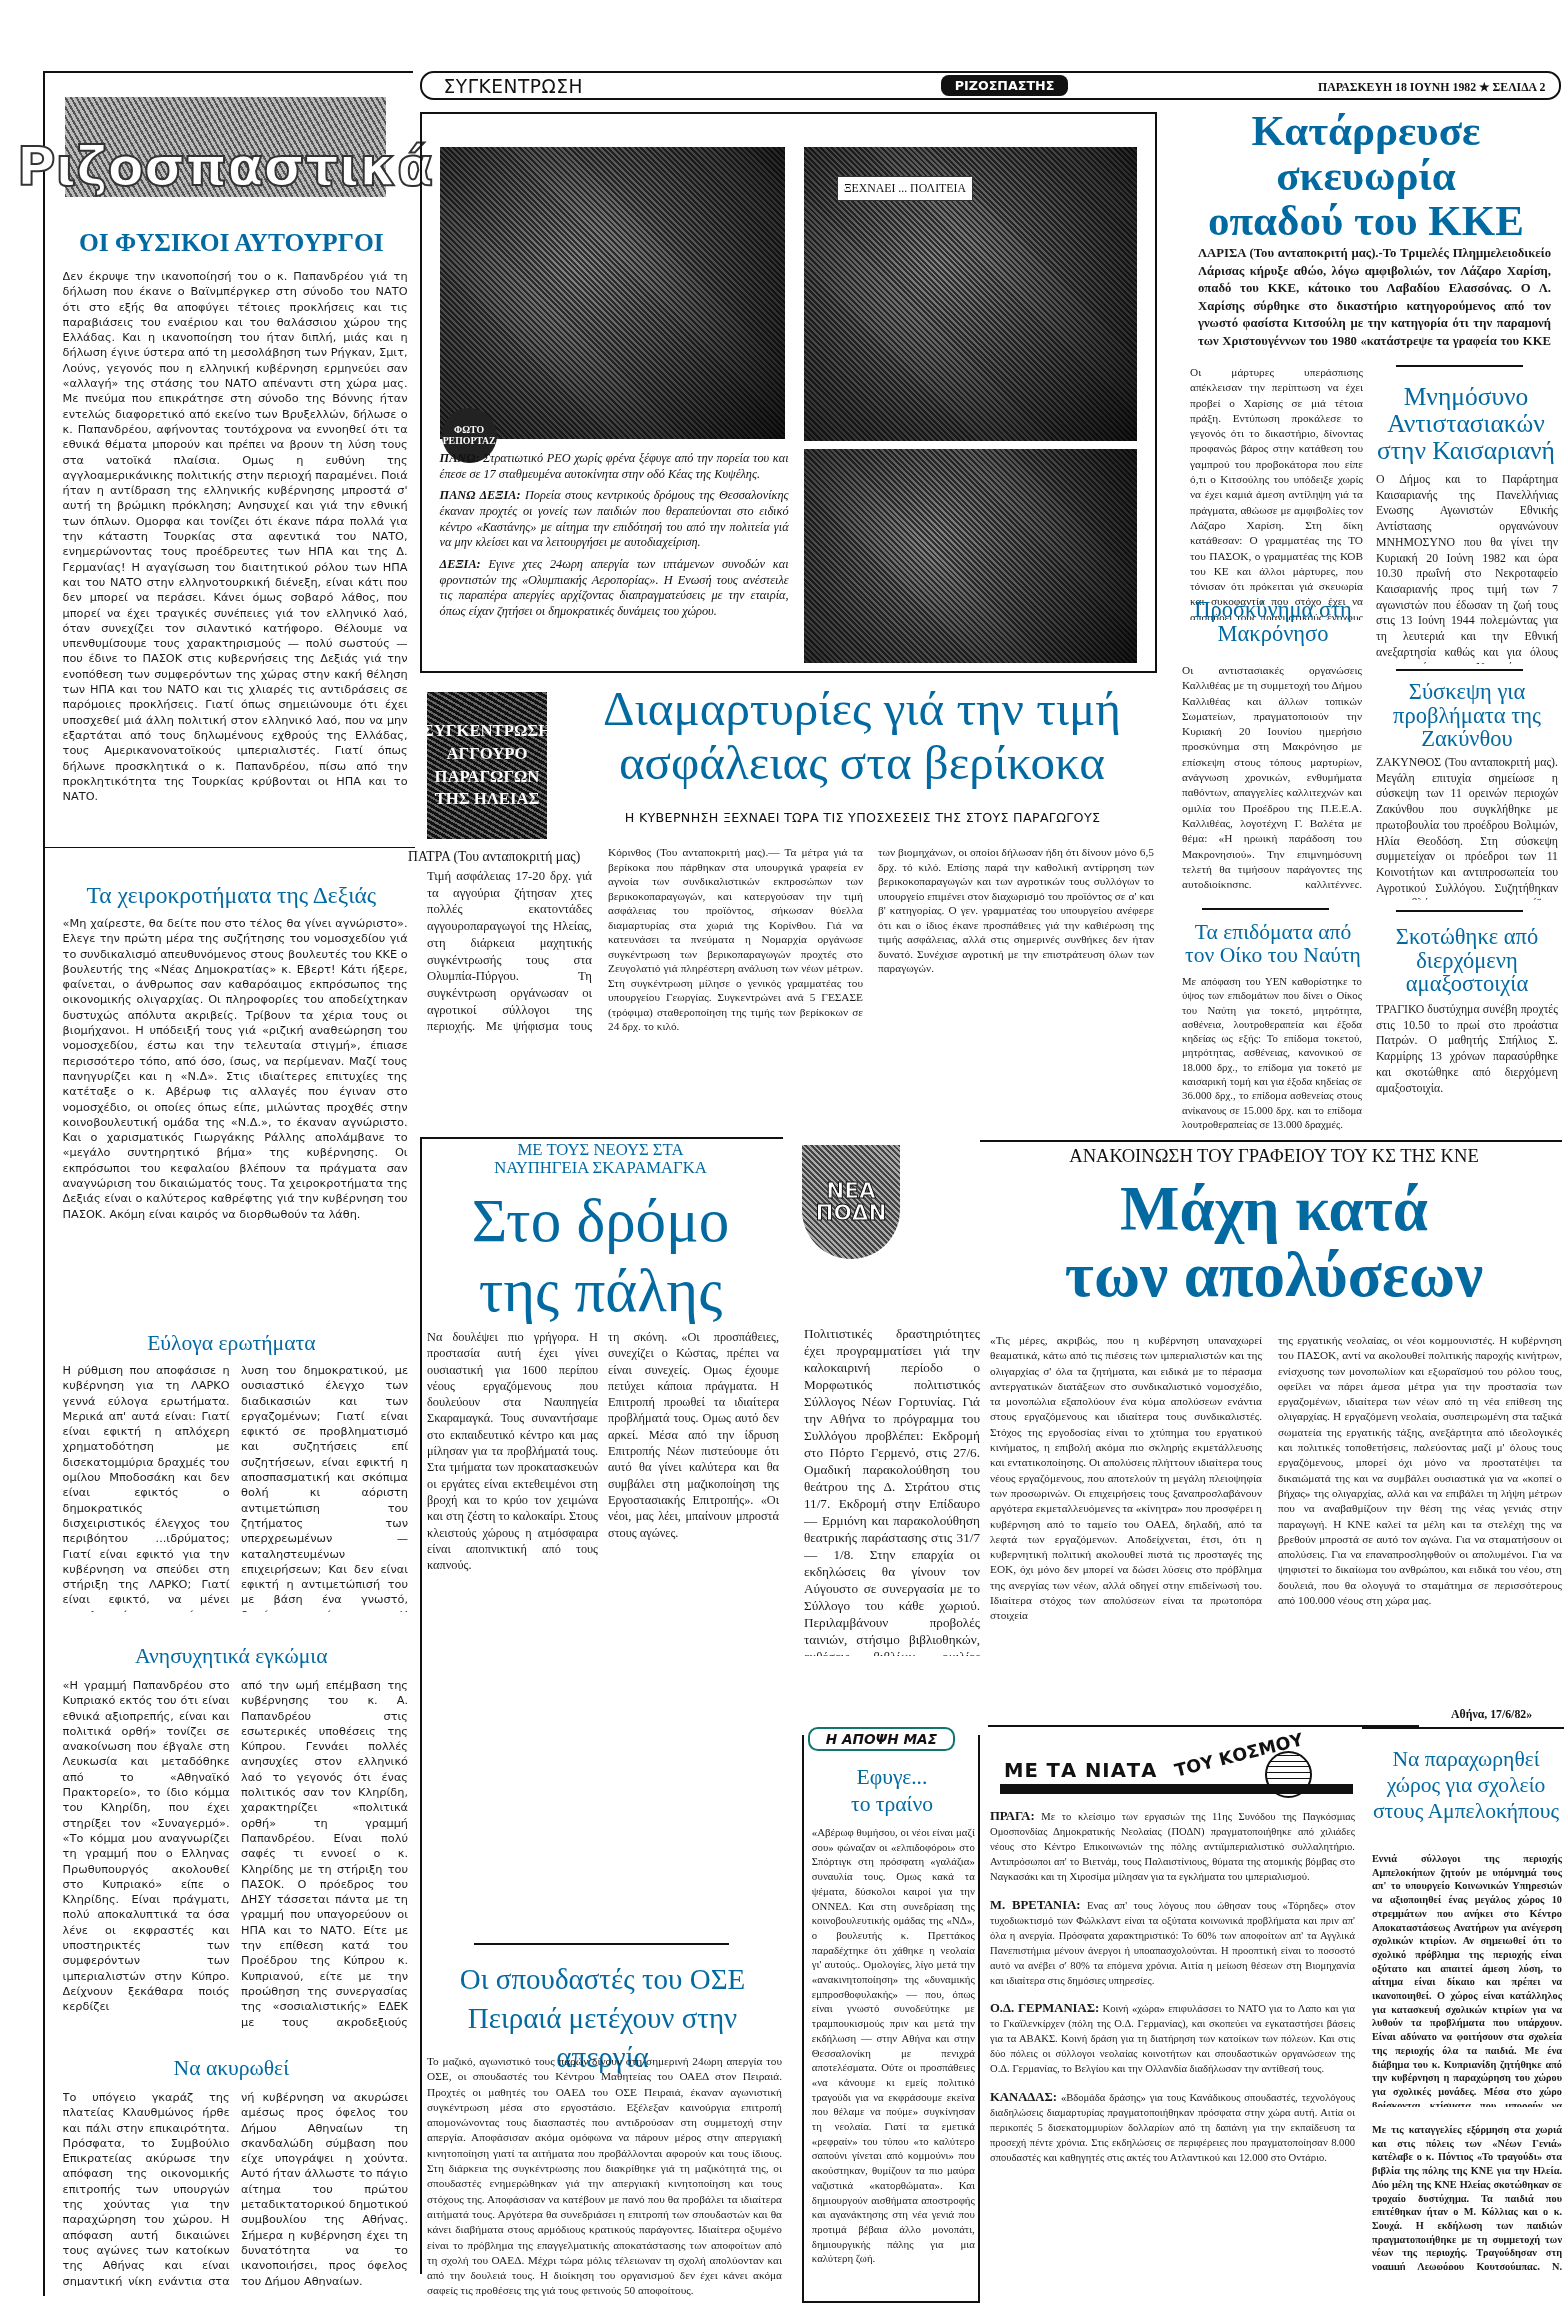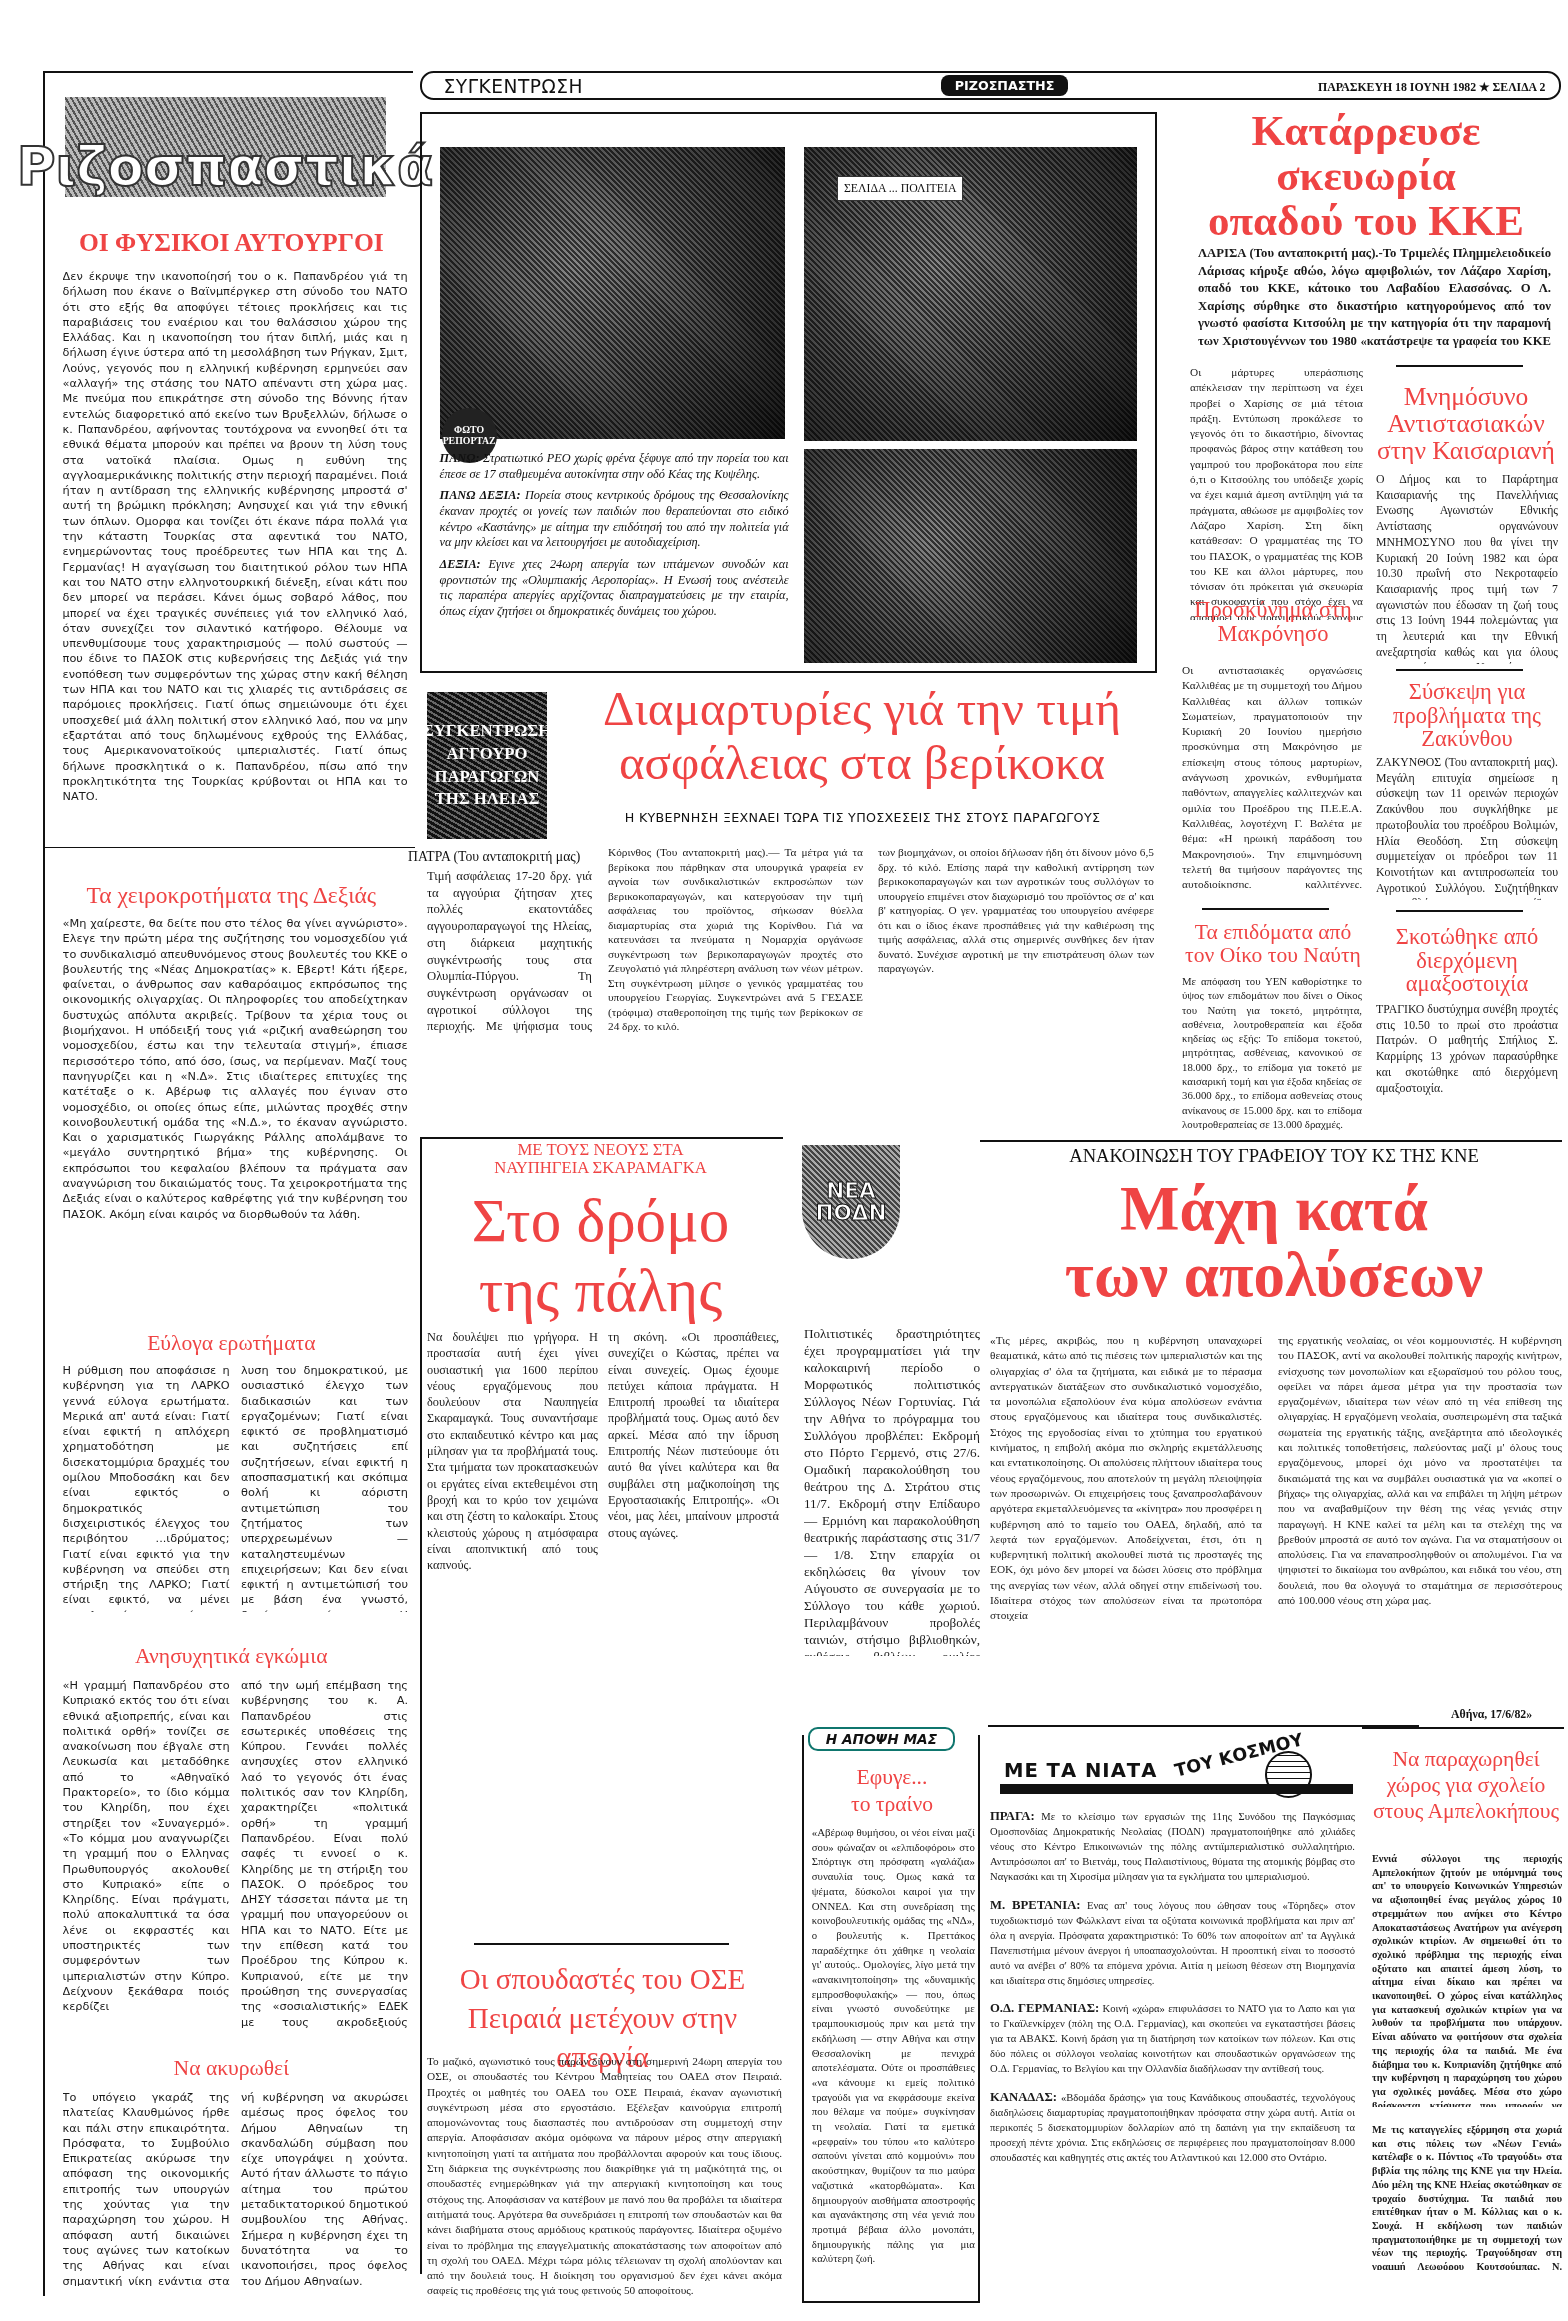--- a/index.html
+++ b/index.html
@@ -1,20 +1,20 @@
 <!DOCTYPE html>
 <html><head>
 <meta charset="utf-8">
 <style>
 *{box-sizing:border-box;margin:0;padding:0}
 body{width:1568px;height:2322px;background:#fff;color:#111;font-family:"Liberation Serif",serif;position:relative;overflow:hidden}
 .abs{position:absolute}
 .txt{font-size:12.3px;line-height:16px;text-align:justify;color:#1a1a1a;overflow:hidden}
 .sans{font-family:"DejaVu Sans","Liberation Sans",sans-serif}
-.hd{font-family:"Liberation Serif",serif;font-weight:bold;text-align:center;color:#ef4444;line-height:1.05}
+.hd{font-family:"Liberation Serif",serif;font-weight:bold;text-align:center;color:#0369a1;line-height:1.05}
 .rule{position:absolute;height:2.9px;background:#111}
 .vr{position:absolute;width:2.9px;background:#111}
 .photo{position:absolute;background:
  repeating-linear-gradient(45deg,#3a3a3a 0 2px,#9a9a9a 2px 3.9px),
  radial-gradient(circle at 40% 40%,#ddd,#222);background-blend-mode:multiply}
 .caption{font-style:italic;font-size:12.3px;line-height:15.7px;text-align:justify}
 .caption b{font-style:italic}
 .p{margin-bottom:3.9px;text-indent:13.7px}
 </style>
 </head>
@@ -47,21 +47,21 @@
 
   <div class="abs hd" style="left:9.8px;top:1984px;width:353px;font-size:21.6px;font-weight:normal;">Να ακυρωθεί</div>
   <div class="abs txt sans" style="left:17.6px;top:2017px;width:167px;height:196px;font-size:11.3px;line-height:15.3px;">Το υπόγειο γκαράζ της πλατείας Κλαυθμώνος ήρθε και πάλι στην επικαιρότητα. Πρόσφατα, το Συμβούλιο Επικρατείας ακύρωσε την απόφαση της οικονομικής επιτροπής των υπουργών της χούντας για την παραχώρηση του χώρου. Η απόφαση αυτή δικαιώνει τους αγώνες των κατοίκων της Αθήνας και είναι σημαντική νίκη ενάντια στα σχέδια των κερδοσκόπων που θέλουν να καταστρέψουν το κέντρο της πόλης.</div>
   <div class="abs txt sans" style="left:196px;top:2017px;width:167px;height:196px;font-size:11.3px;line-height:15.3px;">νή κυβέρνηση να ακυρώσει αμέσως προς όφελος του Δήμου Αθηναίων τη σκανδαλώδη σύμβαση που είχε υπογράψει η χούντα. Αυτό ήταν άλλωστε το πάγιο αίτημα του πρώτου μεταδικτατορικού δημοτικού συμβουλίου της Αθήνας. Σήμερα η κυβέρνηση έχει τη δυνατότητα να το ικανοποιήσει, προς όφελος του Δήμου Αθηναίων.</div>
 </div>
 
 <div class="abs" style="left:420px;top:112px;width:737px;height:561px;border:2px solid #111;border-top-width:2.9px;">
   <div class="photo" style="left:17.6px;top:33px;width:345px;height:292px;"></div>
   <div class="abs" style="left:19.6px;top:294px;width:55px;height:55px;border-radius:50%;background:#222;color:#fff;font-size:9.8px;font-weight:bold;display:flex;align-items:center;justify-content:center;text-align:center;line-height:1.1;">ΦΩΤΟ ΡΕΠΟΡΤΑΖ</div>
   <div class="photo" style="left:382px;top:33px;width:333px;height:294px;">
-    <div class="abs" style="left:33px;top:29px;background:#fff;font-size:11.8px;padding:3.9px 5.9px;border:1px solid #333;">ΣΕΛΙΔΑ ... ΠΟΛΙΤΕΙΑ</div>
+    <div class="abs" style="left:33px;top:29px;background:#fff;font-size:11.8px;padding:3.9px 5.9px;border:1px solid #333;">ΞΕΧΝΑΕΙ ... ΠΟΛΙΤΕΙΑ</div>
   </div>
   <div class="photo" style="left:382px;top:335px;width:333px;height:214px;"></div>
   <div class="abs caption" style="left:17.6px;top:337px;width:349px;">
     <p class="p" style="text-indent:0"><b>ΠΑΝΩ:</b> <span>Στρατιωτικό ΡΕΟ χωρίς φρένα ξέφυγε από την πορεία του και έπεσε σε 17 σταθμευμένα αυτοκίνητα στην οδό Κέας της Κυψέλης.</span></p>
     <p class="p" style="text-indent:0;margin-top:5.9px"><b>ΠΑΝΩ ΔΕΞΙΑ:</b> <span>Πορεία στους κεντρικούς δρόμους της Θεσσαλονίκης έκαναν προχτές οι γονείς των παιδιών που θεραπεύονται στο ειδικό κέντρο «Καστάνης» με αίτημα την επιδότησή του από την πολιτεία γιά να μην κλείσει και να λειτουργήσει με αυτοδιαχείριση.</span></p>
     <p class="p" style="text-indent:0;margin-top:5.9px"><b>ΔΕΞΙΑ:</b> <span>Εγινε χτες 24ωρη απεργία των ιπτάμενων συνοδών και φροντιστών της «Ολυμπιακής Αεροπορίας». Η Ενωσή τους ανέστειλε τις παραπέρα απεργίες αρχίζοντας διαπραγματεύσεις με την εταιρία, όπως είχαν ζητήσει οι δημοκρατικές δυνάμεις του χώρου.</span></p>
   </div>
 </div>
 
 <div class="abs hd" style="left:1166px;top:108px;width:400px;font-size:43px;">

